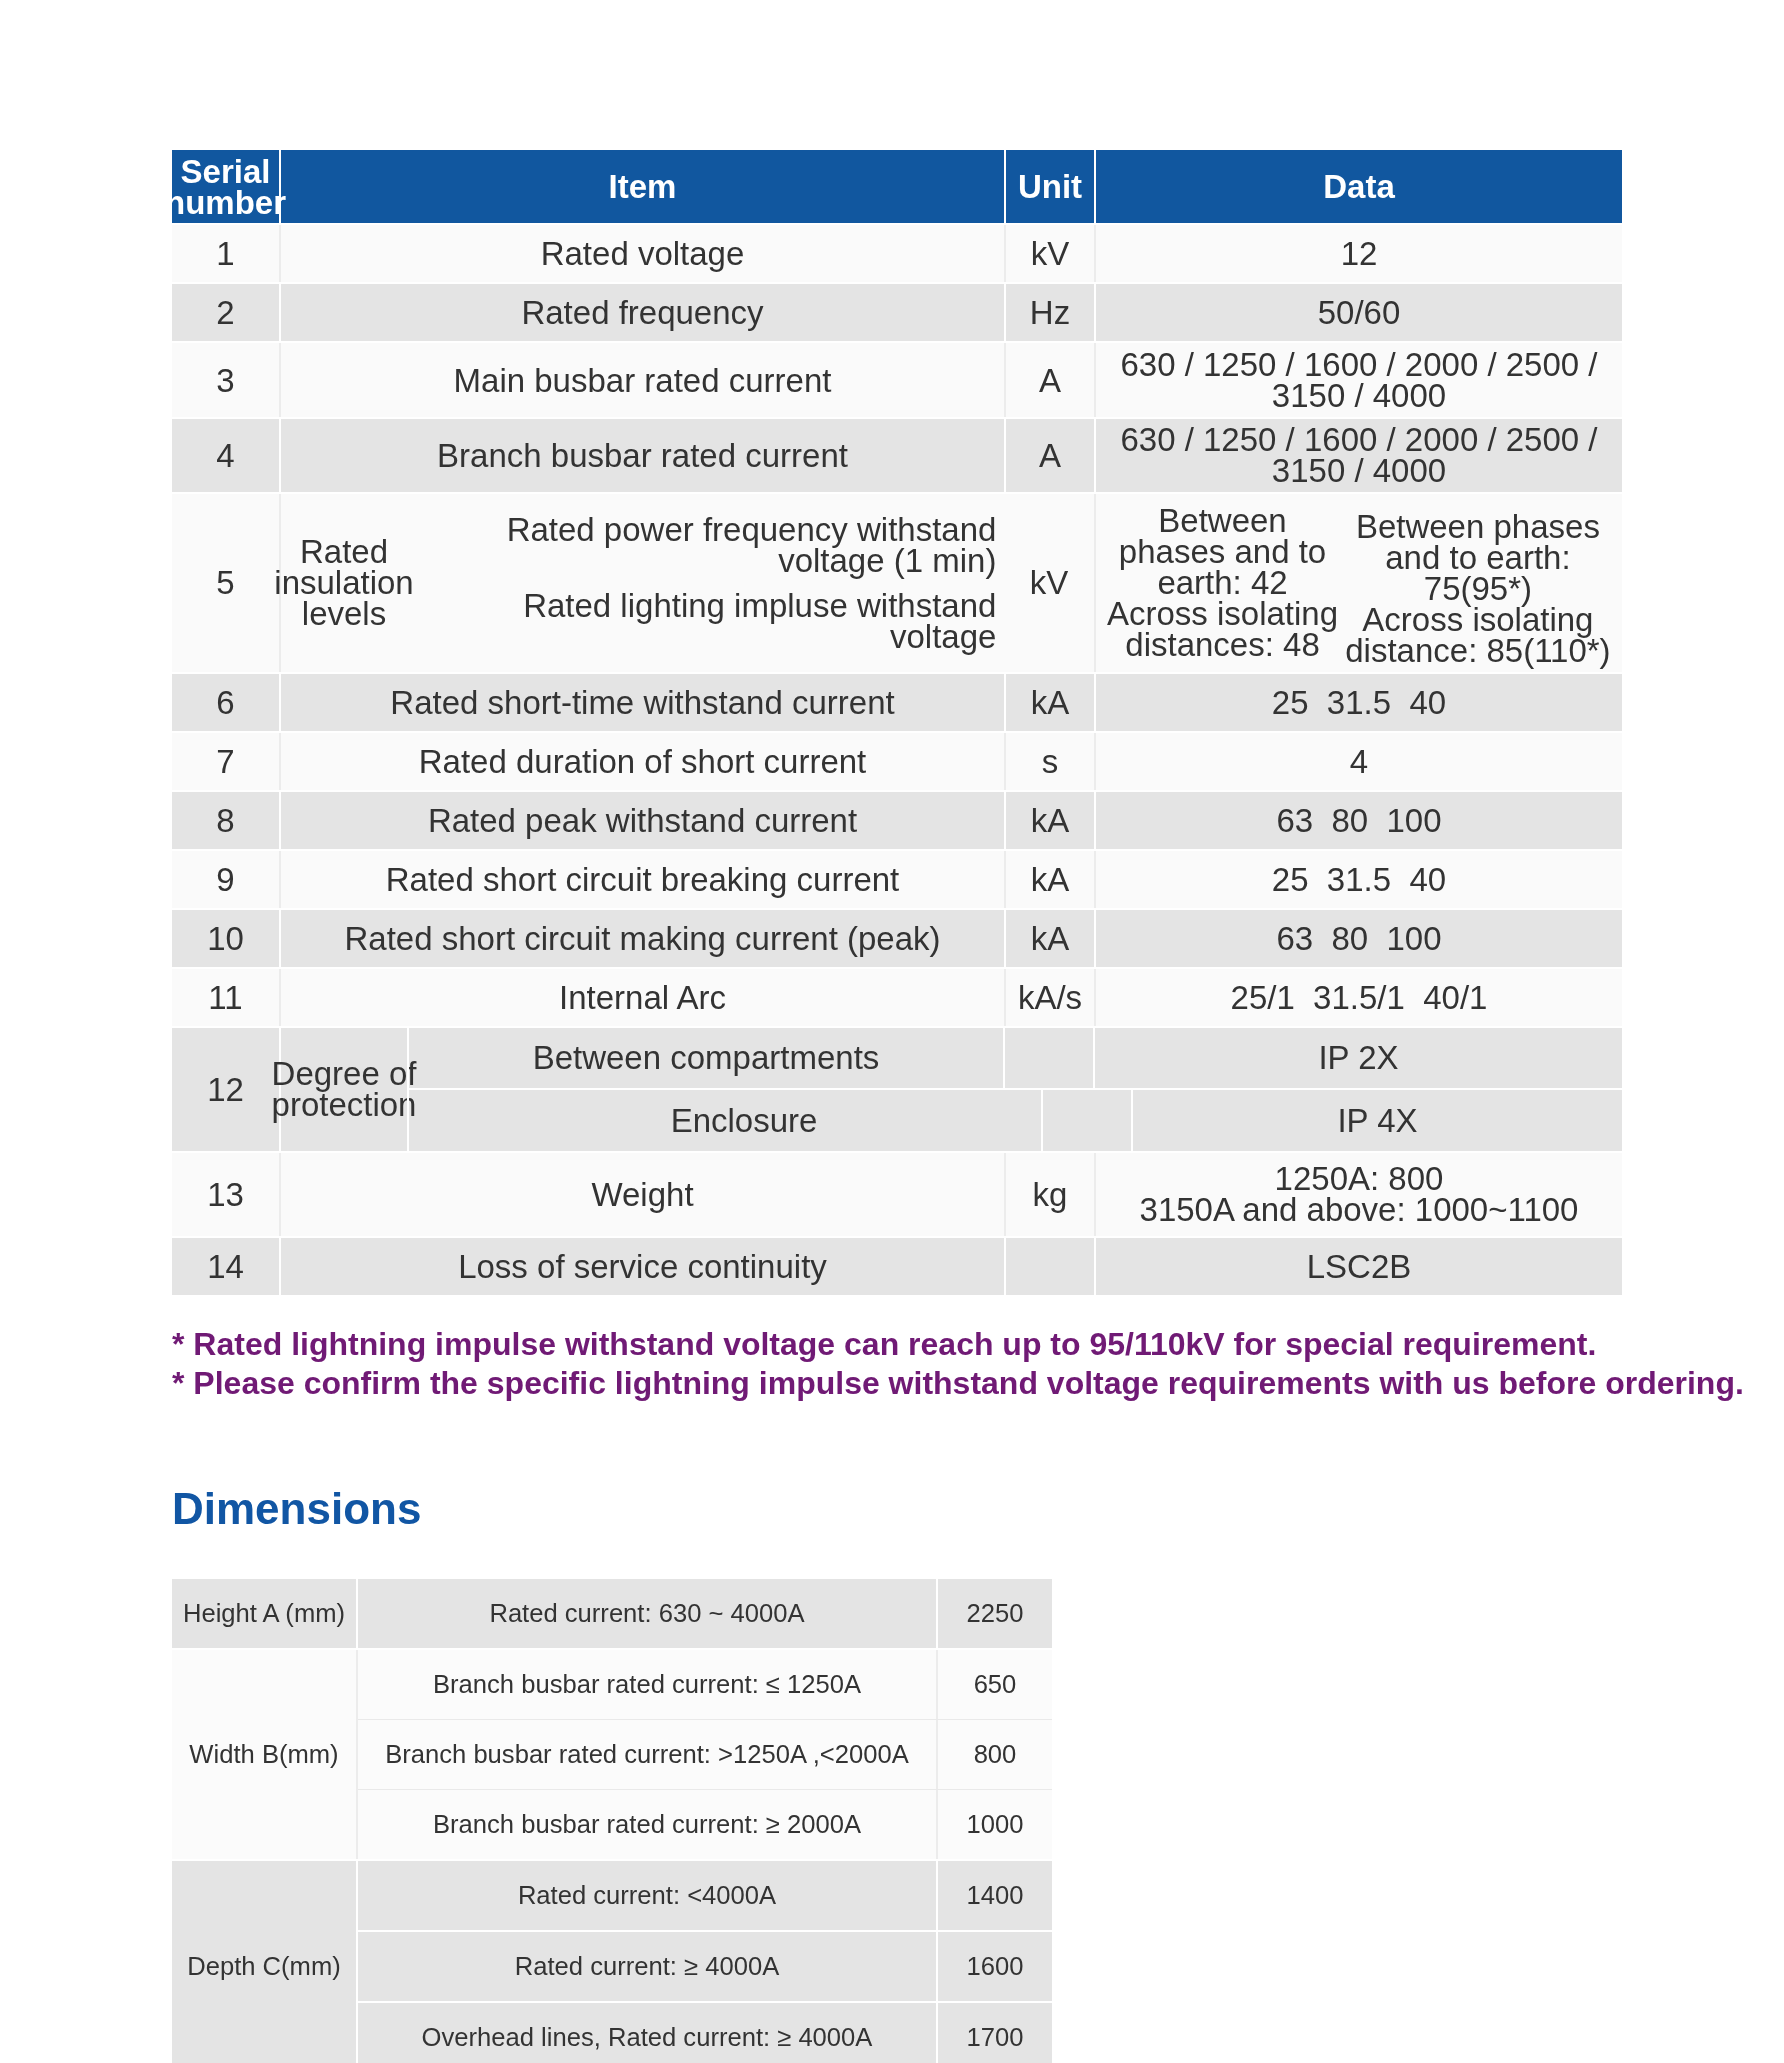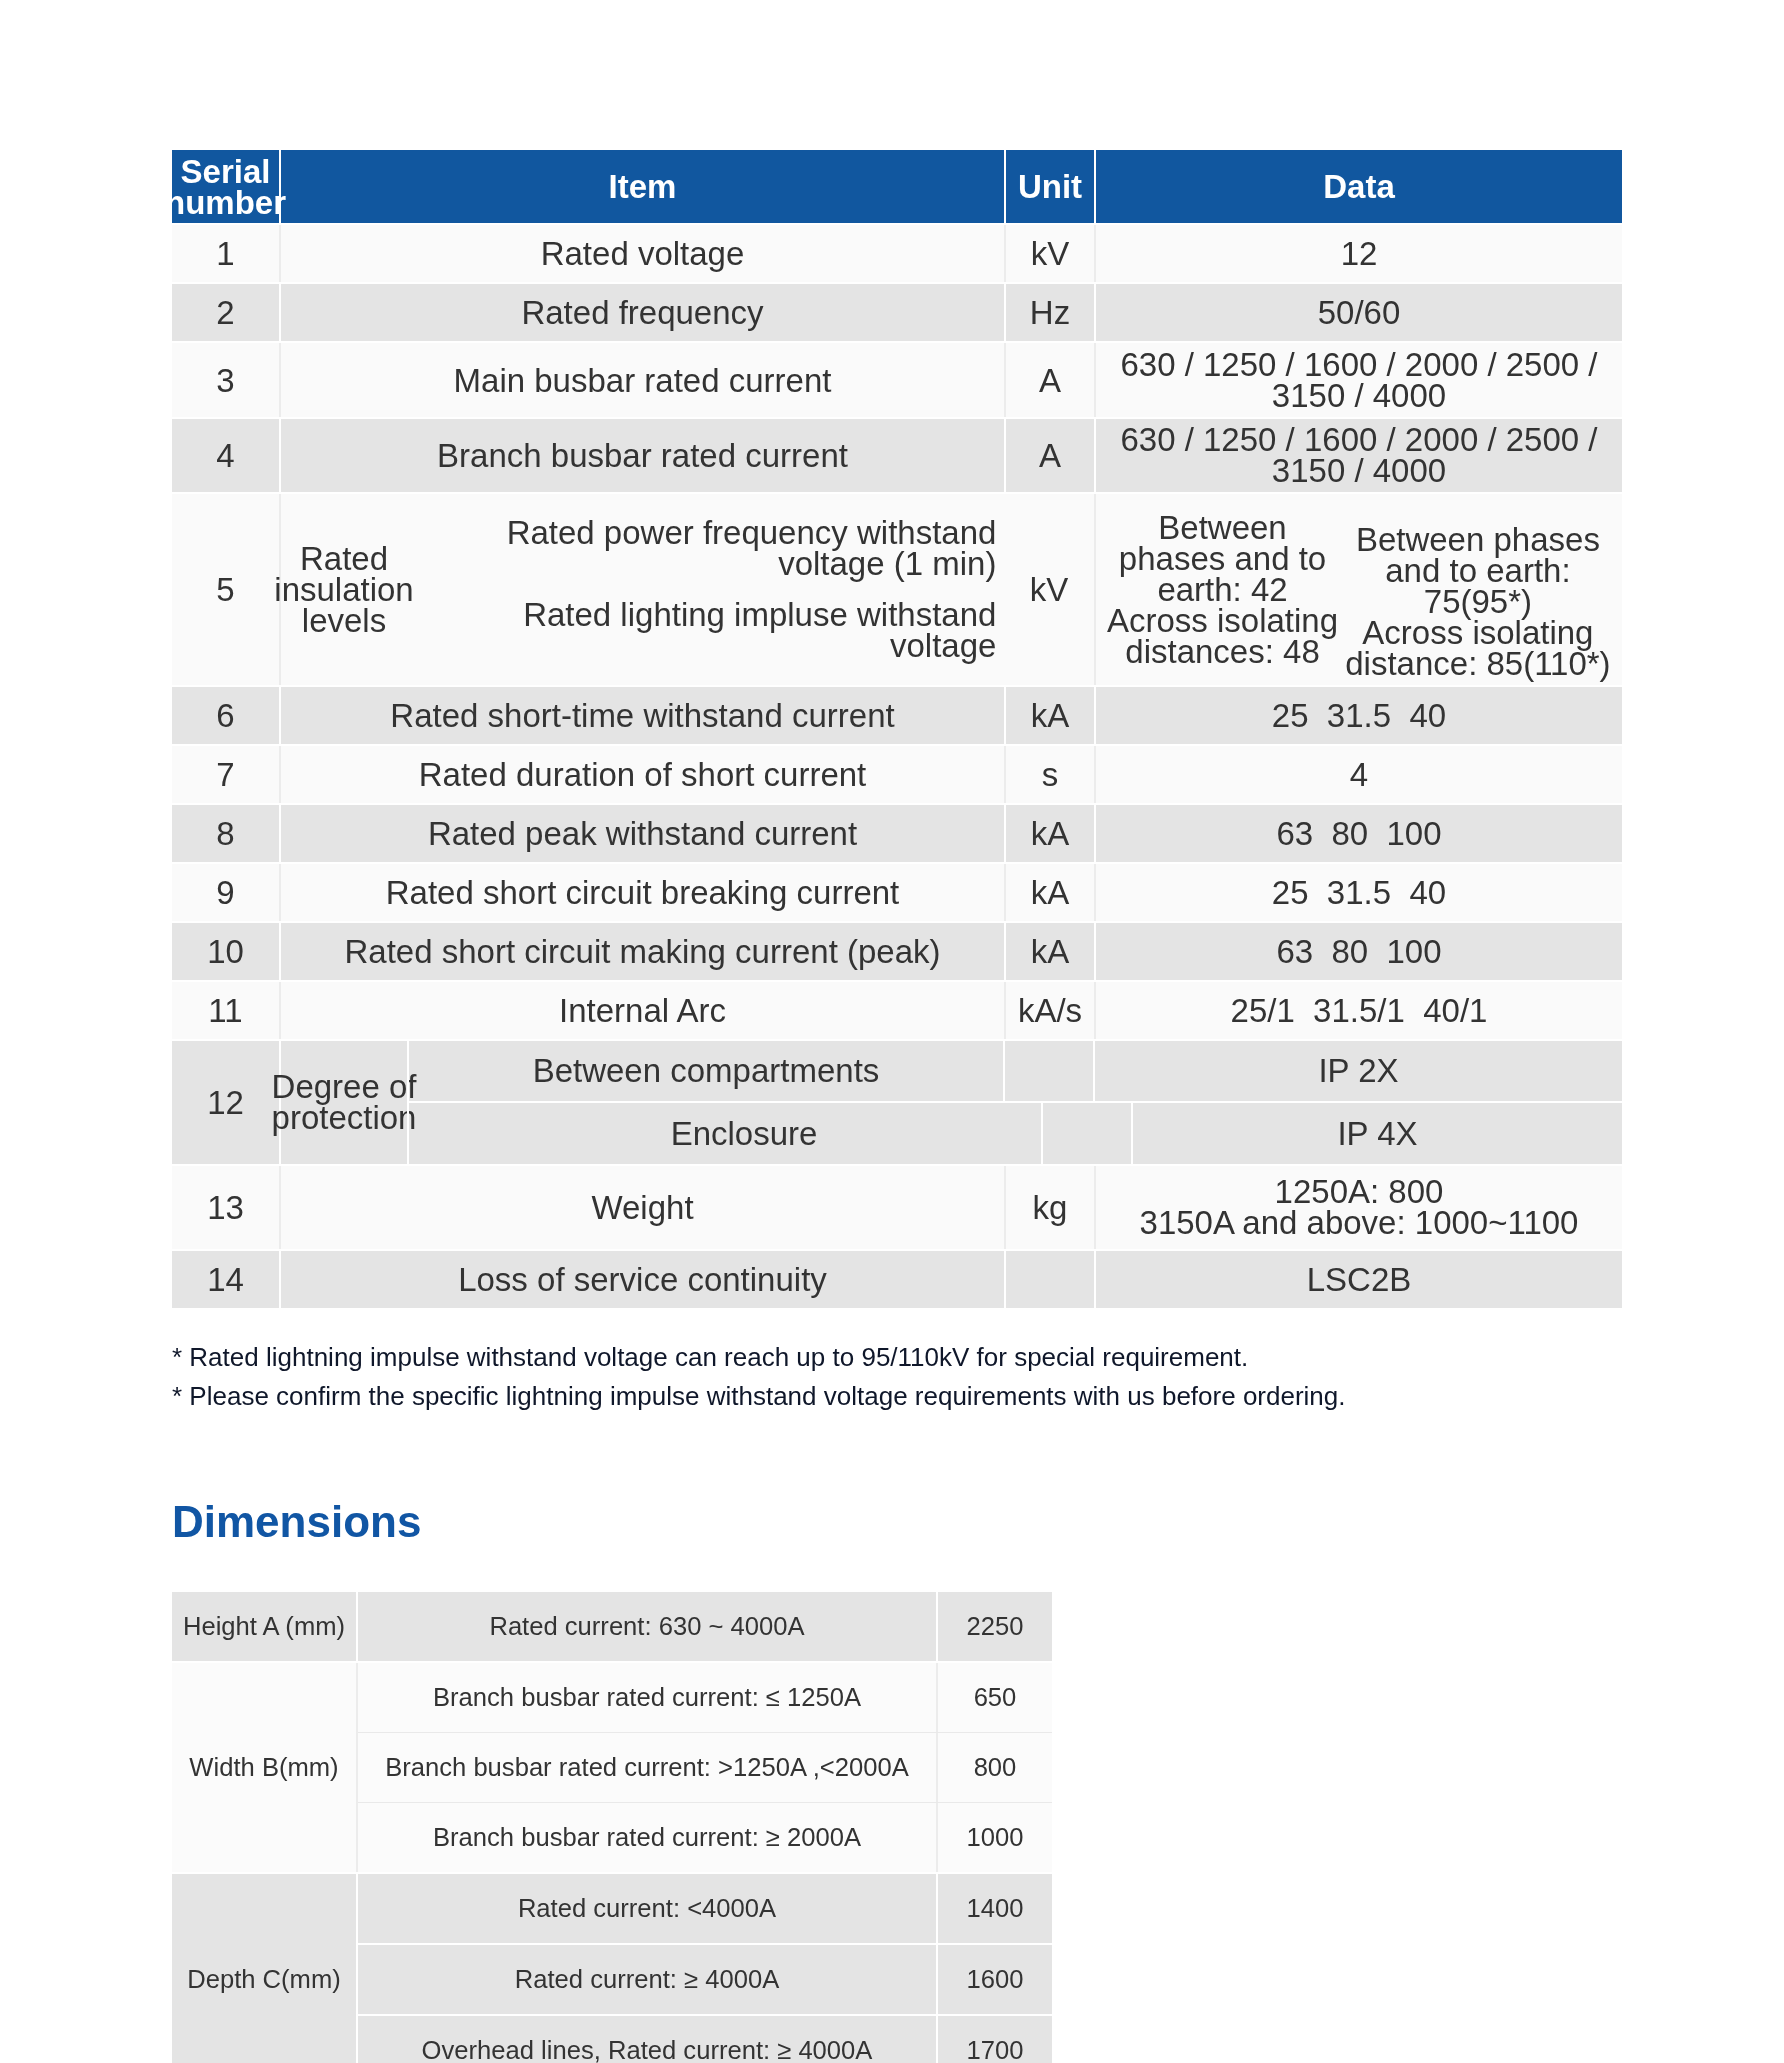--- a/index.html
+++ b/index.html
@@ -41,36 +41,36 @@
     grid-template-columns:107px 128px 597px 90px 1fr;
     min-height:176px;
   }
   .subitems{
     display:flex;flex-direction:column;justify-content:space-around;
     padding:13.2px 7.6px;box-sizing:border-box;text-align:right;
   }
   .subitem{line-height:31px;}
   .data-lines{display:flex;flex-direction:row;justify-content:center;}
   .dline-group{line-height:31px;}
-  .dline-group + .dline-group{margin-top:24px;text-align:center;}
+  .dline-group + .dline-group{margin-top:11px;text-align:center;}
 
   
   .row.tall12{grid-template-columns:107px 128px 1fr;min-height:123px;}
   .sub-rows{display:flex;flex-direction:column;box-sizing:border-box;}
   .sub-row{
     flex:1;display:grid;grid-template-columns:594px 90px 1fr;min-height:59px;
   }
   .sub-row + .sub-row{border-top:2.8px solid #ffffff;padding-left:38px;}
   .row.gray .sub-row .cell + .cell{border-left:2.8px solid #ffffff;}
 
   .two-line{flex-direction:column;}
   .two-line div{line-height:31px;}
 
   
-  .footnotes{margin-top:28px;font-size:26px;line-height:39px;color:#0f172a;}
+  .footnotes{margin-top:28px;font-size:32px;line-height:39px;color:#701a75;font-weight:bold;}
 
   
   .dim-title{margin-top:81px;}
   .dtable{width:880px;margin-top:45px;font-size:25.6px;}
   .dgroup-row{
     display:grid;grid-template-columns:186px 1fr;
     border-bottom:2.8px solid #ffffff;
   }
   .g-gray{background:#e4e4e4;}
   .g-light{background:#fbfbfb;}

